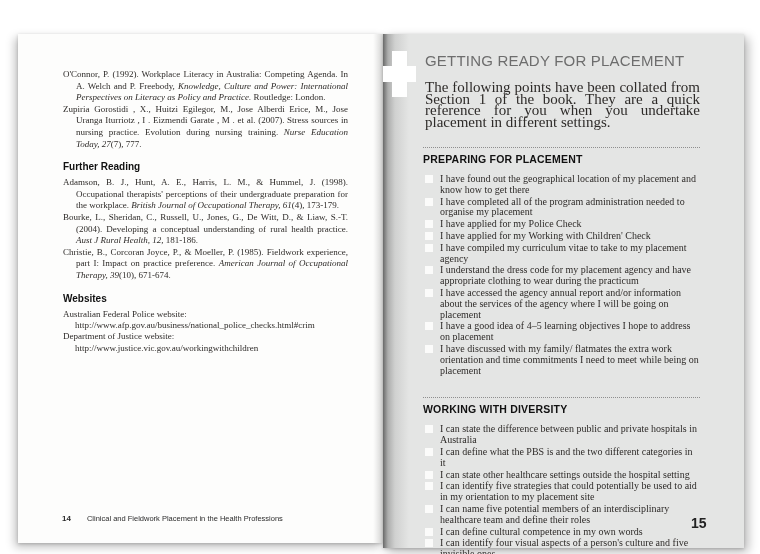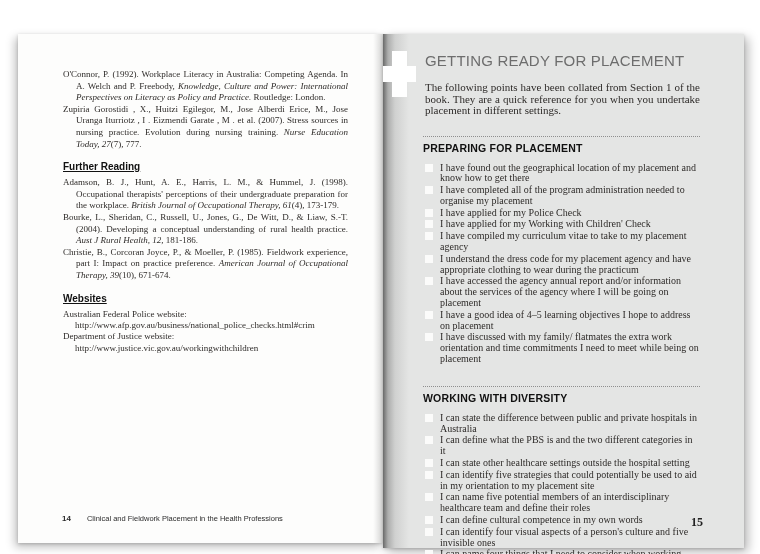--- a/index.html
+++ b/index.html
@@ -15,48 +15,48 @@
              box-shadow:4px 4px 10px rgba(0,0,0,0.28), 0 1px 3px rgba(0,0,0,0.18);}
   .spine-shadow{position:absolute;left:0;top:0;bottom:0;width:26px;z-index:1;
              background:linear-gradient(to right, rgba(30,30,30,0.62) 0px, rgba(30,30,30,0.28) 5px,
                          rgba(30,30,30,0.10) 12px, rgba(30,30,30,0) 26px);}
   
   .lp-content{padding:35px 35px 0 45px;color:#2e2b29;}
   p.ref{margin:0;font-size:9px;line-height:11.6px;text-align:justify;
         padding-left:13px;text-indent:-13px;}
   .it{font-style:italic;}
   h3.lp-head{font-family:"Liberation Sans",sans-serif;font-weight:bold;font-size:10px;
-        line-height:12px;color:#111;margin:11px 0 4px 0;text-decoration:underline;}
+        line-height:12px;color:#111;margin:11px 0 4px 0;}
   .web-label{margin:0;font-size:9px;line-height:11.4px;}
   .web-url{margin:0 0 0 12px;font-size:9px;line-height:11.4px;}
   .lp-footer{position:absolute;left:44px;bottom:20px;font-family:"Liberation Sans",sans-serif;
         font-size:7.5px;color:#2c2c2c;}
   .lp-footer .pn{font-weight:bold;font-size:8px;margin-right:16px;}
   
   .plus{position:absolute;left:0;top:17px;width:33px;height:46px;z-index:2;}
   .plus .pv{position:absolute;left:9px;top:0;width:15px;height:46px;background:#ffffff;}
   .plus .ph{position:absolute;left:0;top:15px;width:33px;height:16px;background:#ffffff;}
   .rp-header{margin:18px 42px 0 42px;}
   .rp-header h1{margin:0;font-family:"Liberation Sans",sans-serif;font-weight:bold;
         font-size:20px;line-height:22px;letter-spacing:0.3px;color:#161616;}
   .rp-header h2{margin:1px 0 0 0;font-family:"Liberation Sans",sans-serif;font-weight:normal;
         font-size:15px;line-height:17px;letter-spacing:0.2px;color:#6d6d6d;}
-  .intro{margin:13px 44px 0 42px;font-size:11px;line-height:11.5px;color:#2e2b29;
+  .intro{margin:13px 44px 0 42px;font-size:15px;line-height:11.5px;color:#2e2b29;
         text-align:justify;}
   .sections{margin:0 44px 0 40px;}
   .section{margin-top:19px;}
   .section + .section{margin-top:21px;}
   .rule{border-top:1px dotted #8e8e8e;height:0;}
   .sec-heading{margin:5px 0 9px 0;font-family:"Liberation Sans",sans-serif;font-weight:bold;
         font-size:10.5px;line-height:12px;letter-spacing:0.2px;color:#111;}
   .item{display:flex;align-items:flex-start;margin:0 0 1px 2px;}
   .box{flex:none;width:8px;height:8px;background:#fbfbfa;margin:1px 7px 0 0;}
   .item-text{font-size:10px;line-height:10.8px;color:#2e2b29;}
-  .rp-footer{position:absolute;left:308px;top:481px;font-family:Liberation Serif, serif;
-        font-weight:bold;font-size:12px;color:#222;}
+  .rp-footer{position:absolute;left:308px;top:481px;font-family:Liberation Sans, sans-serif;
+        font-weight:bold;font-size:14px;color:#222;}
 </style>
 </head>
 <body>
 
 <div class="canvas">
 
   <div class="page left-page">
     <div class="lp-content">
       <div id="refs-primary">
           <p class="ref"><span>O'Connor, P. (1992). Workplace Literacy in Australia: Competing Agenda. In A. Welch and P. Freebody, </span><span class="it">Knowledge, Culture and Power: International Perspectives on Literacy as Policy and Practice.</span><span> Routledge: London.</span></p>

